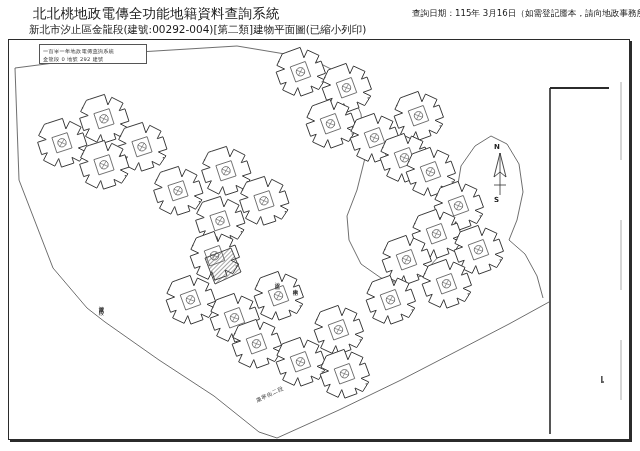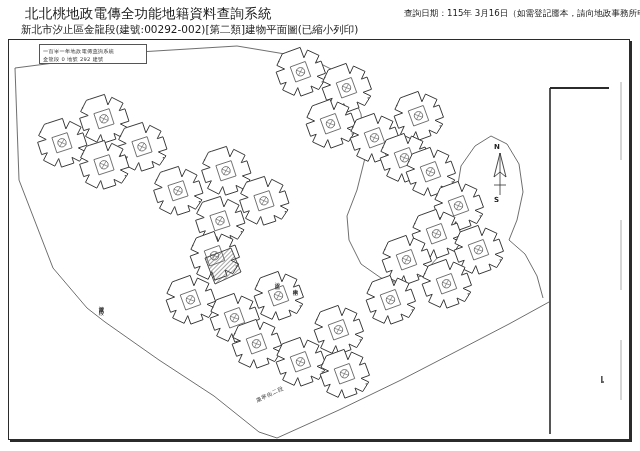--- a/index.html
+++ b/index.html
@@ -8,21 +8,21 @@
     width:640px;height:451px;
     background:#ffffff;
     font-family:"DejaVu Sans","Liberation Sans",sans-serif;
     color:#111;
     overflow:hidden;
     position:relative;
   }
   #page{position:absolute;inset:0;}
 
   
-  .hdr{position:absolute;left:8px;top:0;width:532px;height:38px;border-radius:7px;}
+  .hdr{position:absolute;left:16px;top:0;width:532px;height:38px;border-radius:7px;}
   .hdr-title{
     position:absolute;left:17px;top:5px;
     font-size:13.5px;letter-spacing:.2px;white-space:nowrap;
     color:#1a1a1a;
   }
   .hdr-sub{
     position:absolute;left:13px;top:23px;
     font-size:10.5px;letter-spacing:0;white-space:nowrap;
     color:#1a1a1a;
   }
@@ -88,21 +88,21 @@
     white-space:nowrap;letter-spacing:.6px;
   }
 </style>
 </head>
 <body>
 
 <div id="page">
 
   <div class="hdr">
     <div class="hdr-title">北北桃地政電傳全功能地籍資料查詢系統</div>
-    <div class="hdr-sub">新北市汐止區金龍段(建號:00292-002)[第二類]建物平面圖(已縮小列印)</div>
+    <div class="hdr-sub">新北市汐止區金龍段(建號:00292-004)[第二類]建物平面圖(已縮小列印)</div>
     <div class="hdr-date">查詢日期：115年 3月16日（如需登記謄本，請向地政事務所申請。）</div>
   </div>
 
   <div class="frame-shadow"></div>
   <div class="frame-shadow-r"></div>
 
   <div class="frame">
 
     <svg class="map" viewBox="0 0 620 399">
       <defs>

